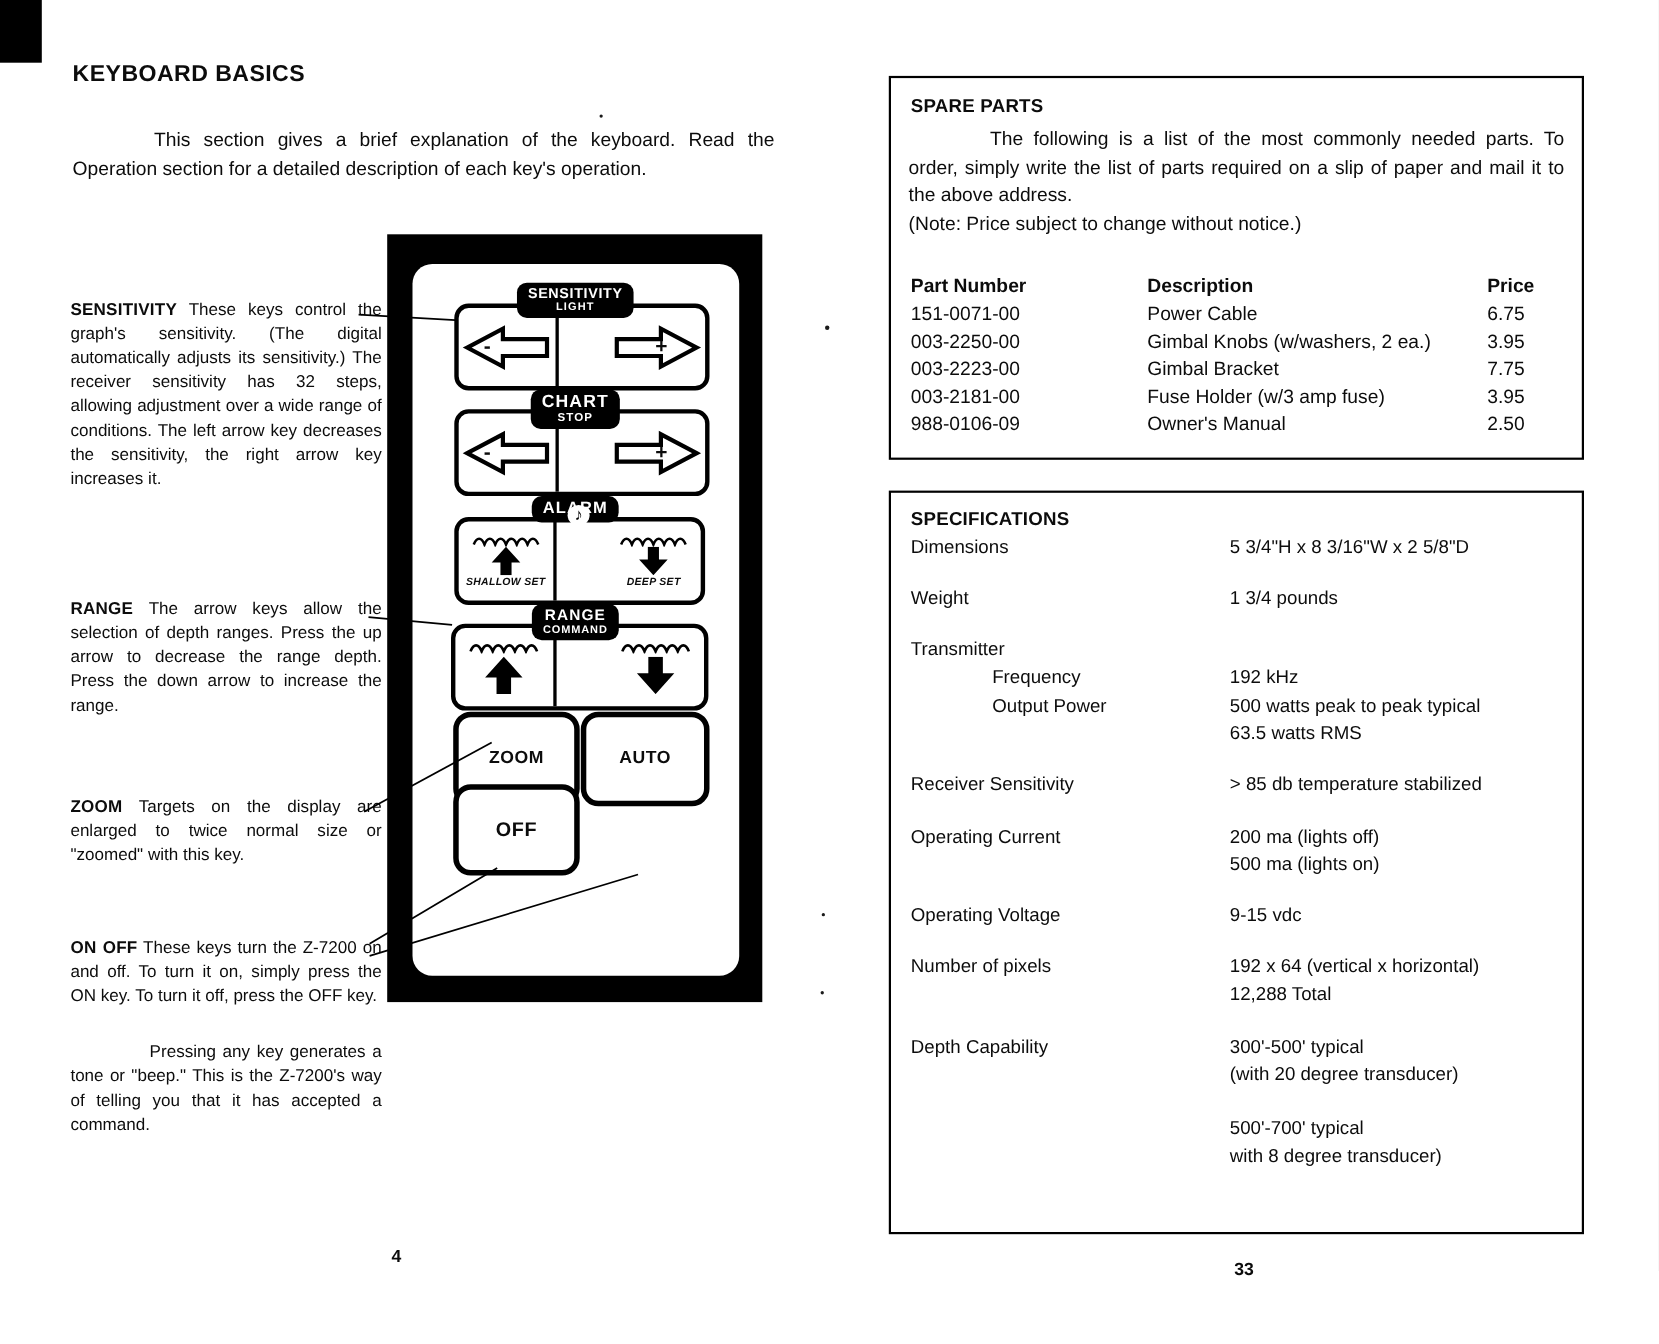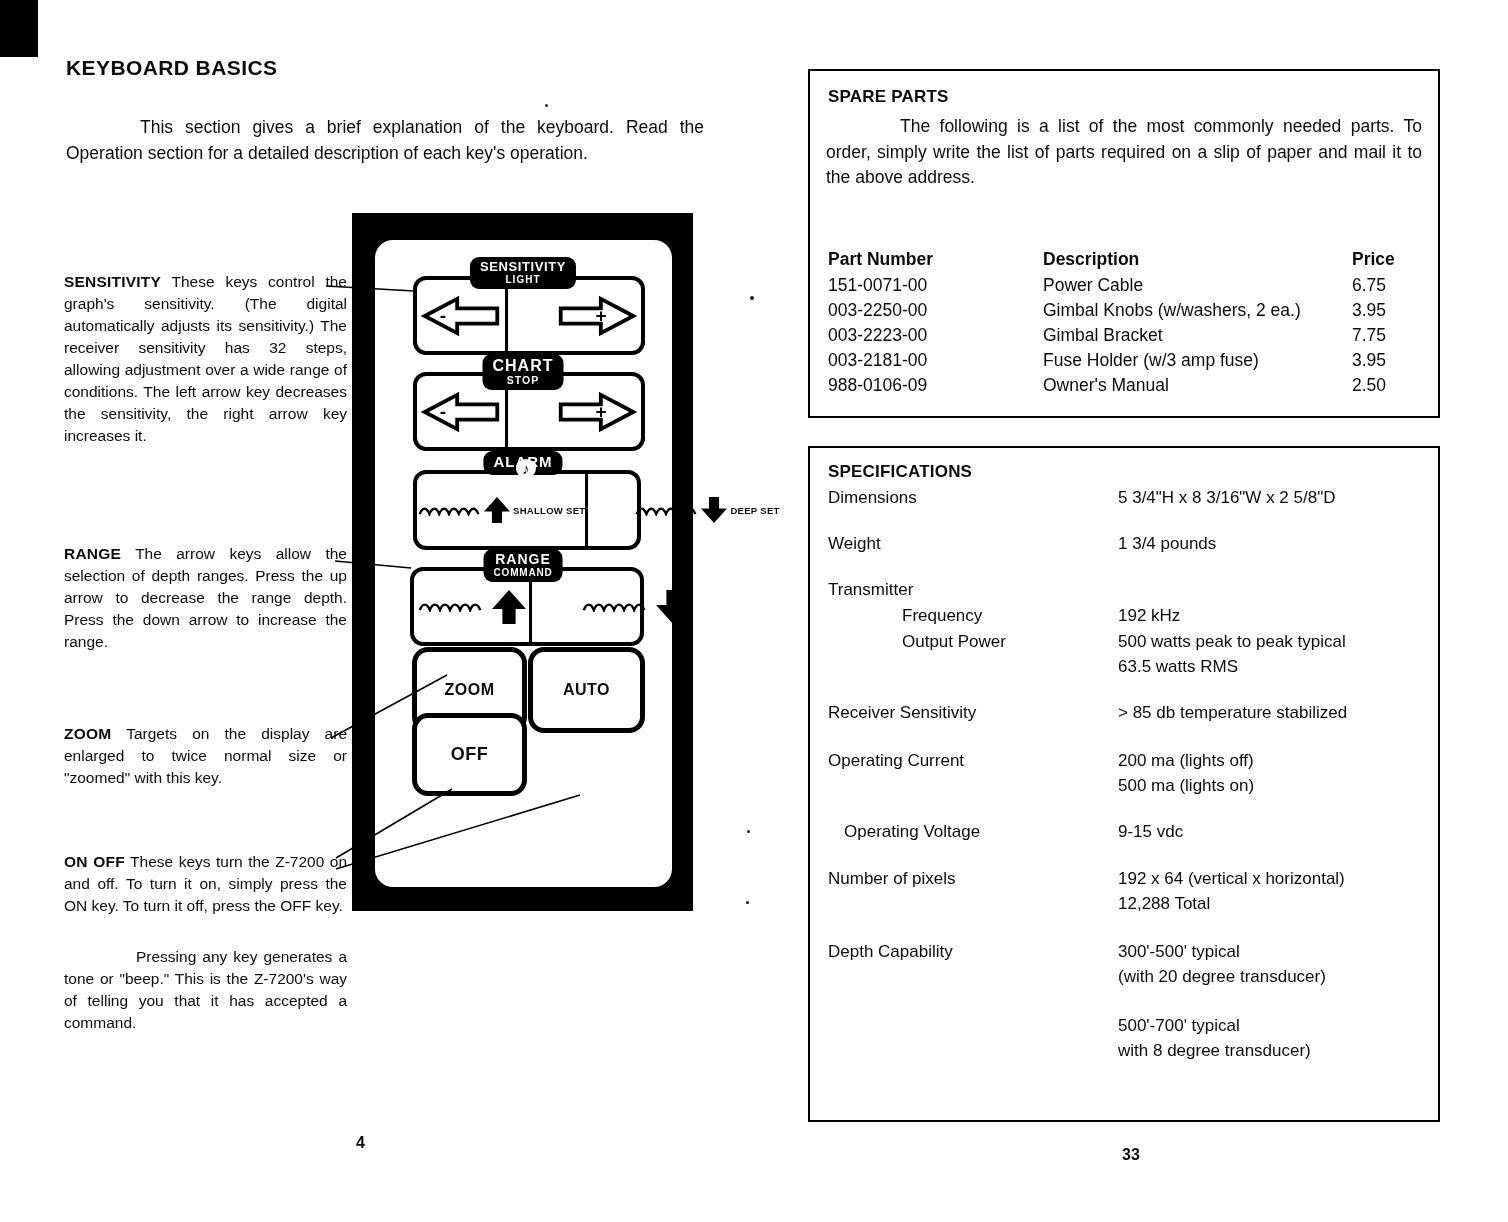--- a/index.html
+++ b/index.html
@@ -20,21 +20,21 @@
   
   .kp-frame{left:352px;top:213px;width:341px;height:698px;background:#000;}
   .kp-panel{left:23px;top:27px;width:297px;height:647px;background:#fff;border-radius:18px;}
   .kp-tab{left:171px;transform:translateX(-50%);background:#000;color:#fff;text-align:center;
           border-radius:9px;padding:3px 10px 4px;z-index:3;line-height:1.1;white-space:nowrap;}
   .kp-tab .big{font-weight:bold;display:block;}
   .kp-tab .small{font-weight:bold;display:block;}
   .kp-rect{background:#fff;border:4px solid #000;border-radius:13px;display:flex;z-index:2;}
   .kp-cell{position:relative;flex:1 1 50%;display:flex;align-items:center;justify-content:center;}
   .kp-cell.right{border-left:3px solid #000;padding-left:46px;}
-  .kp-cell.col{flex-direction:row;justify-content:center;}
+  .kp-cell.col{flex-direction:column;justify-content:center;font-style:italic;}
   .sign{position:absolute;top:50%;font-weight:bold;font-size:19px;line-height:0;}
   .caption{font-size:9.5px;font-weight:bold;letter-spacing:.3px;margin-top:1px;white-space:nowrap;}
   .kp-btn{background:#fff;border:5px solid #000;border-radius:16px;display:flex;
           align-items:center;justify-content:center;font-weight:bold;z-index:2;}
   .note-chip{left:164px;top:246px;width:20px;height:19px;background:#fff;border-radius:50%;
              z-index:4;text-align:center;font-size:15px;line-height:19px;color:#000;}
   
   .box{border:2px solid #000;background:#fff;}
   .box-heading{font-size:17px;font-weight:bold;letter-spacing:.2px;}
   .box-body{font-size:17.5px;line-height:25.5px;text-align:justify;text-indent:74px;}
@@ -187,20 +187,21 @@
     <line x1="326" y1="286" x2="414" y2="291" stroke="#000" stroke-width="1.6"></line>
     <line x1="335" y1="561" x2="411" y2="568" stroke="#000" stroke-width="1.6"></line>
     <line x1="331" y1="738" x2="447" y2="675" stroke="#000" stroke-width="1.6"></line>
     <line x1="336" y1="858" x2="452" y2="789" stroke="#000" stroke-width="1.6"></line>
     <line x1="336" y1="869" x2="580" y2="795" stroke="#000" stroke-width="1.6"></line>
   </svg>
 
   <div class="abs box" style="left:808px;top:69px;width:628px;height:345px;">
     <div class="abs box-heading" style="left:18px;top:16px;">SPARE PARTS</div>
     <div class="abs box-body" style="left:16px;top:43px;width:596px;">The following is a list of the most commonly needed parts.  To order, simply write the list of parts required on a slip of paper and mail it to the above address.</div>
+    <div class="abs box-note" style="left:16px;top:120px;">(Note: Price subject to change without notice.)</div>
 
     <div class="pt-row pt-head" style="top:178px;">
       <span class="pt-c0">Part Number</span>
       <span class="pt-c1">Description</span>
       <span class="pt-c2">Price</span>
     </div>
     <div class="pt-row" style="top:204px;">
       <span class="pt-c0">151-0071-00</span>
       <span class="pt-c1">Power Cable</span>
       <span class="pt-c2">6.75</span>
@@ -245,21 +246,21 @@
     <div class="sl" style="left:308px;top:184px;">500 watts peak to peak typical</div>
     <div class="sl" style="left:308px;top:209px;">63.5 watts RMS</div>
 
     <div class="sl" style="left:18px;top:255px;">Receiver Sensitivity</div>
     <div class="sl" style="left:308px;top:255px;">&gt; 85 db temperature stabilized</div>
 
     <div class="sl" style="left:18px;top:303px;">Operating Current</div>
     <div class="sl" style="left:308px;top:303px;">200 ma (lights off)</div>
     <div class="sl" style="left:308px;top:328px;">500 ma (lights on)</div>
 
-    <div class="sl" style="left:34px;top:374px;">Operating Voltage</div>
+    <div class="sl" style="left:18px;top:374px;">Operating Voltage</div>
     <div class="sl" style="left:308px;top:374px;">9-15 vdc</div>
 
     <div class="sl" style="left:18px;top:421px;">Number of pixels</div>
     <div class="sl" style="left:308px;top:421px;">192 x 64  (vertical x horizontal)</div>
     <div class="sl" style="left:308px;top:446px;">12,288 Total</div>
 
     <div class="sl" style="left:18px;top:494px;">Depth Capability</div>
     <div class="sl" style="left:308px;top:494px;">300'-500' typical</div>
     <div class="sl" style="left:308px;top:519px;">(with 20 degree transducer)</div>
     <div class="sl" style="left:308px;top:568px;text-align:right;">500'-700' typical</div>

